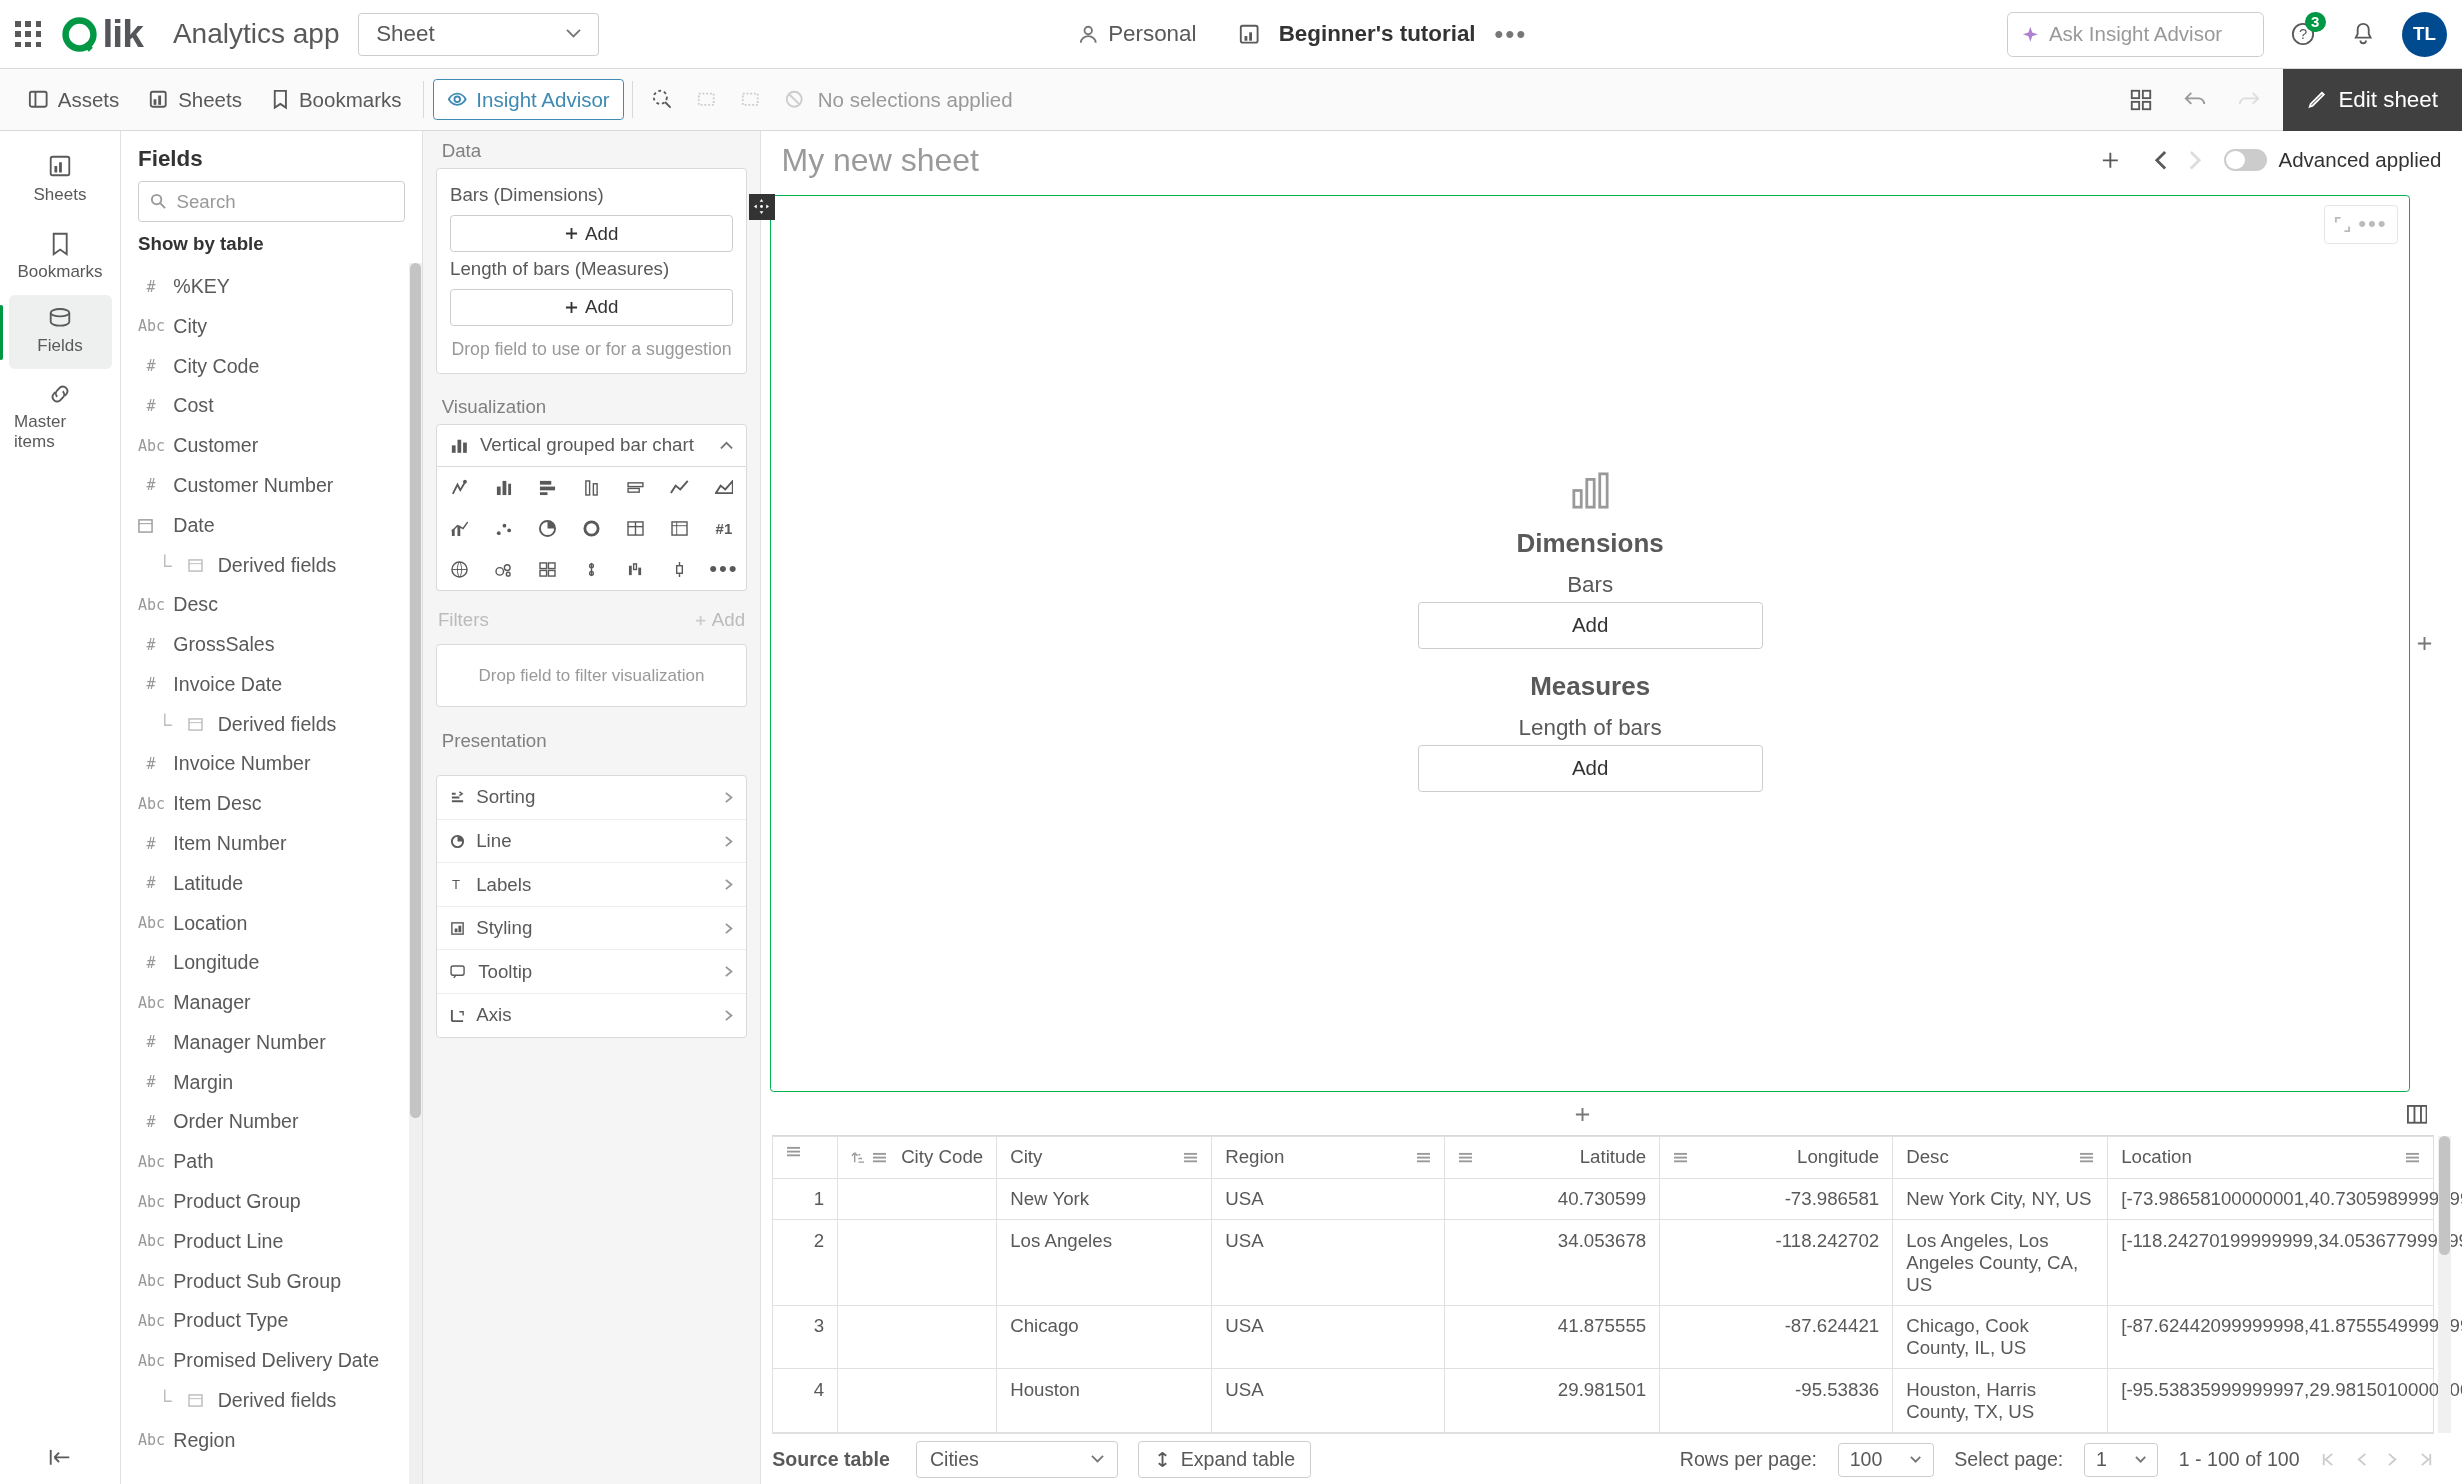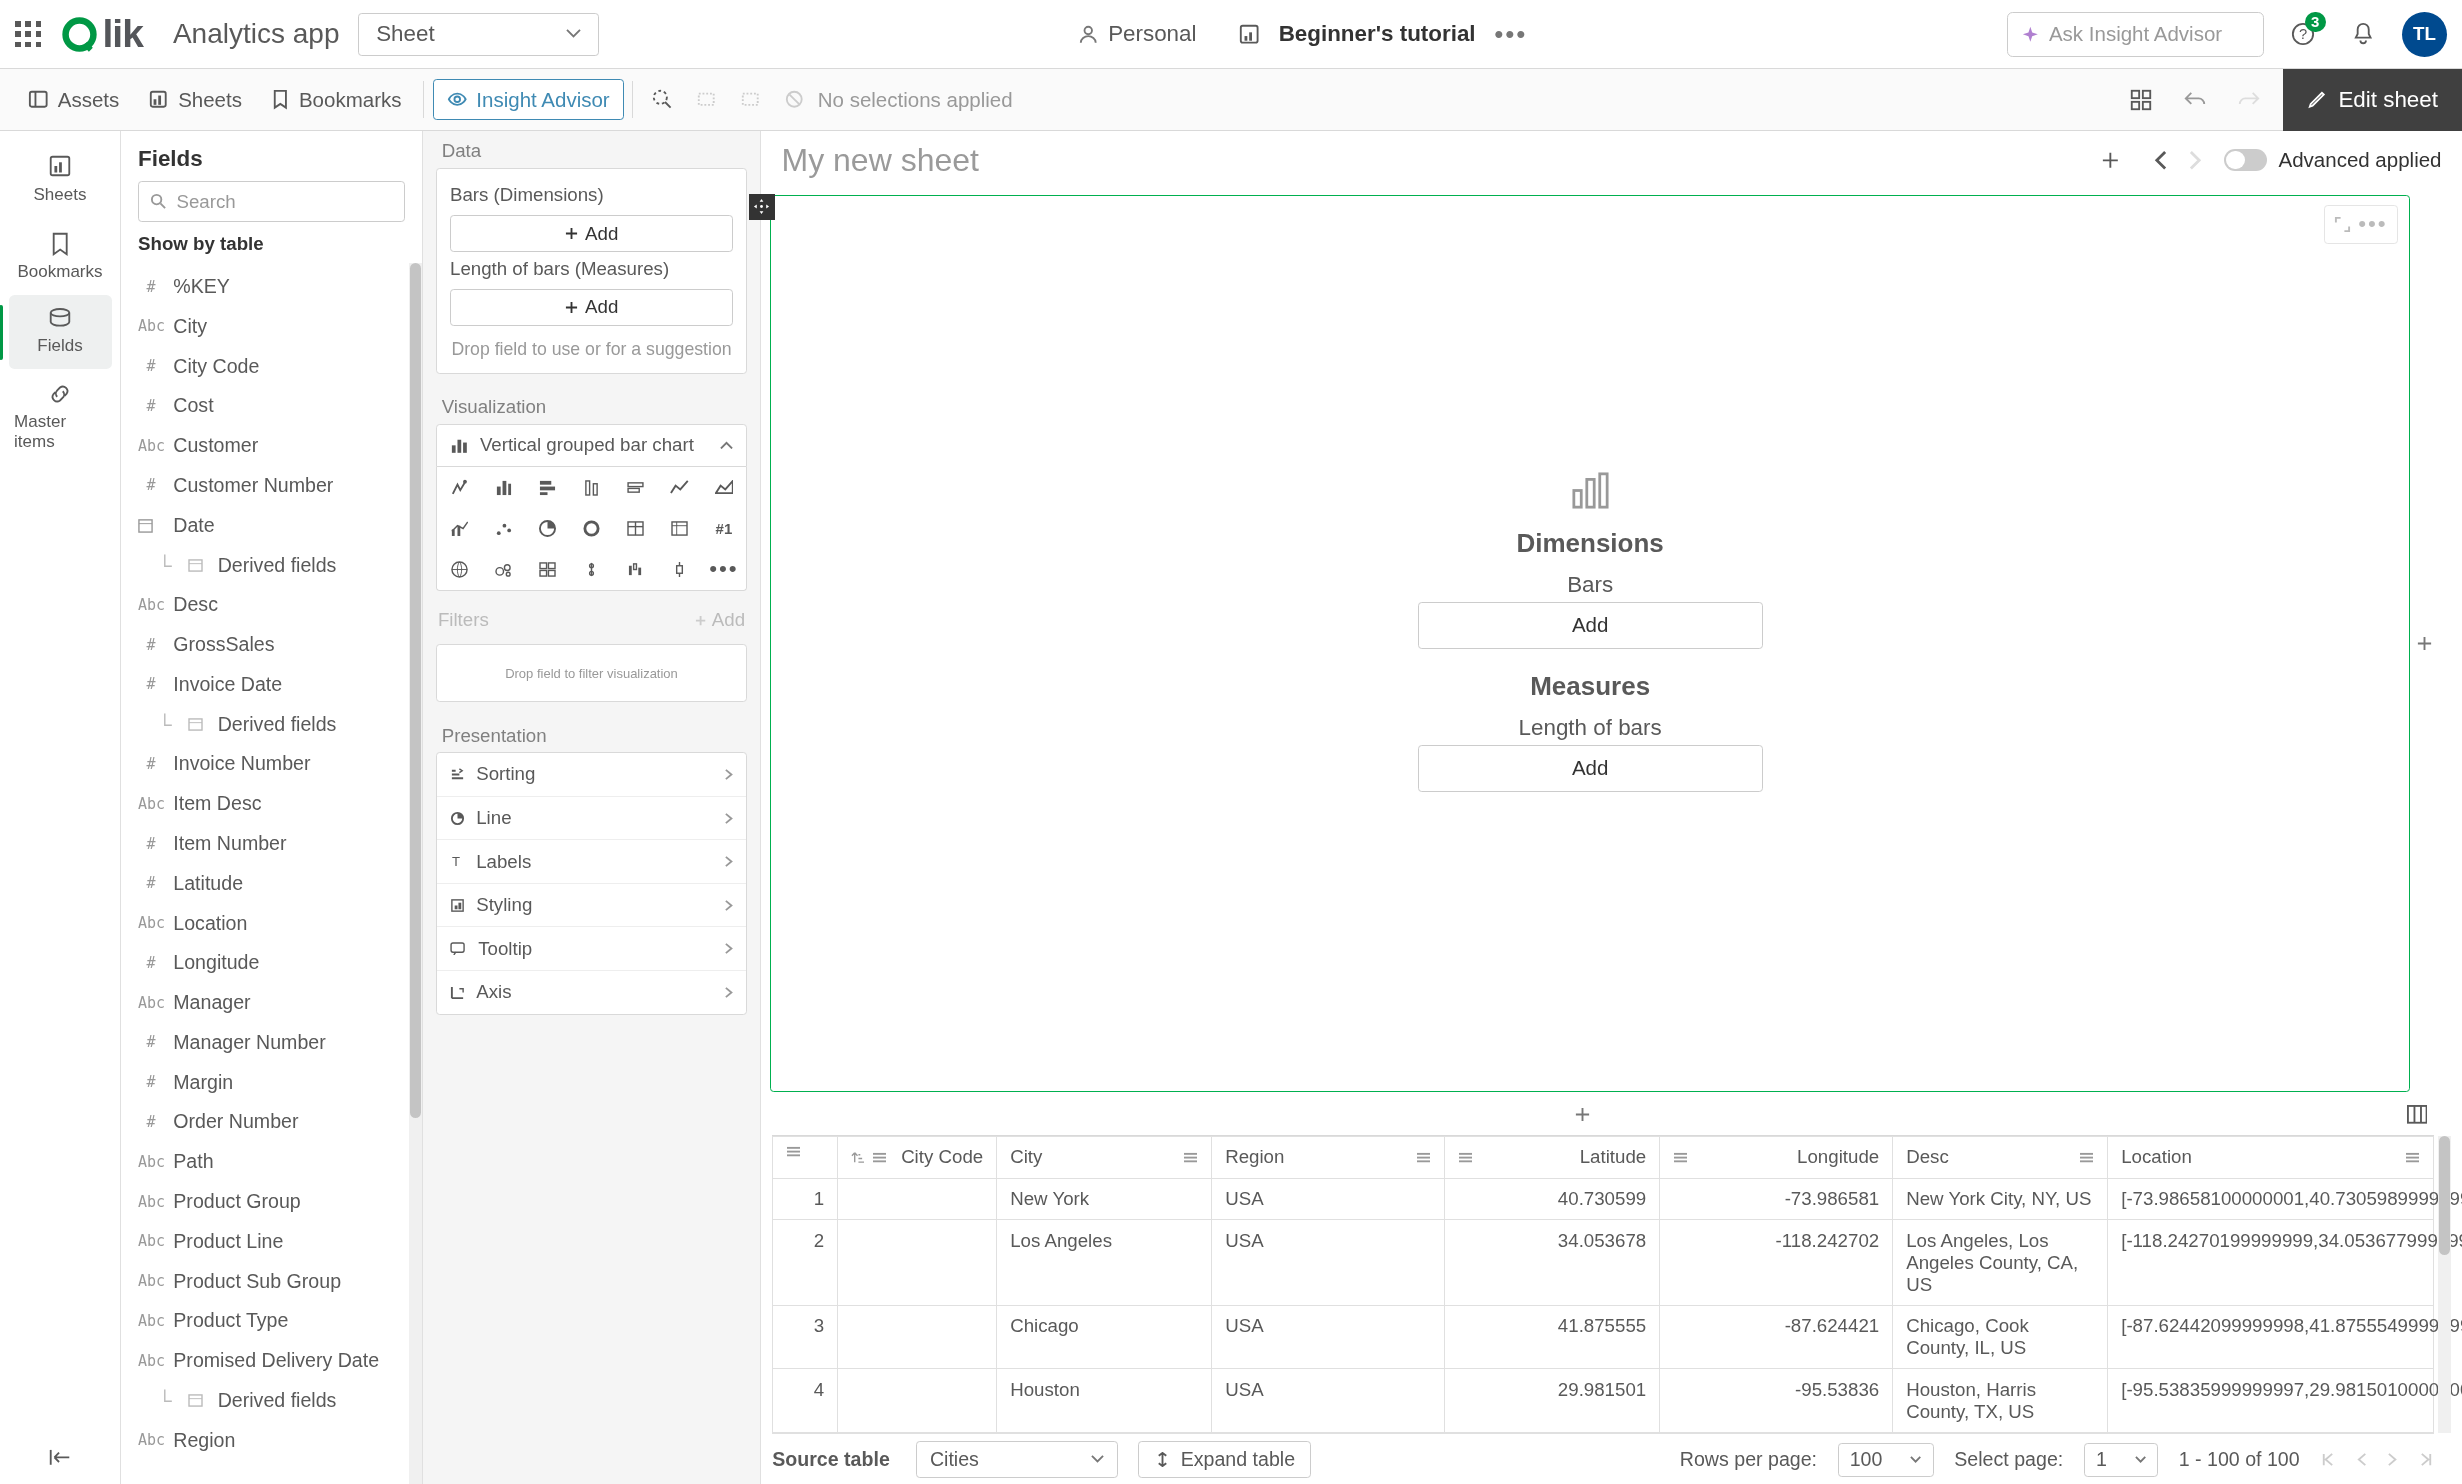--- a/index.html
+++ b/index.html
@@ -64,22 +64,22 @@
 .props-head { padding: 17px 18.7px 11.2px; font-size: 24px; font-weight: 500; color: #595959; }
 .props-section-title { padding: 9.3px 18.7px 5.6px; font-size: 18.7px; color: #808080; }
 .props-card { margin: 0 13px 13px; background: #fff; border: 0.9px solid #d9d9d9; border-radius: 3.7px; padding: 9.3px 13px; }
 .props-label { font-size: 18.7px; color: #595959; margin-top: 5.6px; }
 .add-btn { margin: 9.3px 0 5.6px; border: 0.9px solid #ccc; border-radius: 3.7px; height: 37px; display: flex; align-items: center; justify-content: center; gap: 7.5px; font-size: 18.7px; color: #333; }
 .hint-text { text-align: center; color: #999; font-size: 17.7px; padding: 7.5px 0 3.7px; }
 .viz-current { display: flex; align-items: center; justify-content: space-between; background: #fff; border: 0.9px solid #d9d9d9; margin: 0 13px; padding: 9.3px 13px; border-radius: 3.7px 3.7px 0 0; font-size: 18.7px; color: #595959; }
 .viz-grid { margin: 0 13px 13px; background: #fff; border: 0.9px solid #d9d9d9; border-top: none; border-radius: 0 0 3.7px 3.7px; display: grid; grid-template-columns: repeat(7, 1fr); }
 .viz-grid .viz-cell { height: 41px; display: flex; align-items: center; justify-content: center; color: #595959; }
 .filters-row { margin: 0 13px 7.5px; display: flex; justify-content: space-between; align-items: center; color: #bbb; font-size: 18.7px; padding: 5.6px 1.9px; }
-.drop-filter { margin: 0 13px 13px; background: #fff; border: 0.9px solid #d9d9d9; border-radius: 3.7px; padding: 20.5px; text-align: center; color: #999; font-size: 13px; }
-.pres-list { margin: 0 13px; background: #fff; border: 0.9px solid #d9d9d9; border-radius: 3.7px; }
+.drop-filter { margin: 0 13px 13px; background: #fff; border: 0.9px solid #d9d9d9; border-radius: 3.7px; padding: 20.5px; text-align: center; color: #999; font-size: 17px; }
+.pres-list { margin: 18px 13px; background: #fff; border: 0.9px solid #d9d9d9; border-radius: 3.7px; }
 .pres-item { display: flex; align-items: center; justify-content: space-between; padding: 10.3px 13px; border-bottom: 0.9px solid #eee; font-size: 18.7px; color: #595959; }
 .pres-item:last-child { border-bottom: none; }
 .pres-item .pi-left { display: flex; align-items: center; gap: 11.2px; }
 
 
 .canvas-area { flex: 1; display: flex; flex-direction: column; min-width: 0; }
 .sheet-header { display: flex; align-items: center; padding: 7.5px 20.5px; height: 58px; }
 .sheet-title { font-size: 32px; color: #9a9a9a; }
 .sheet-header-right { margin-left: auto; display: flex; align-items: center; gap: 22.4px; color: #595959; }
 .nav-arrow { color: #595959; }

